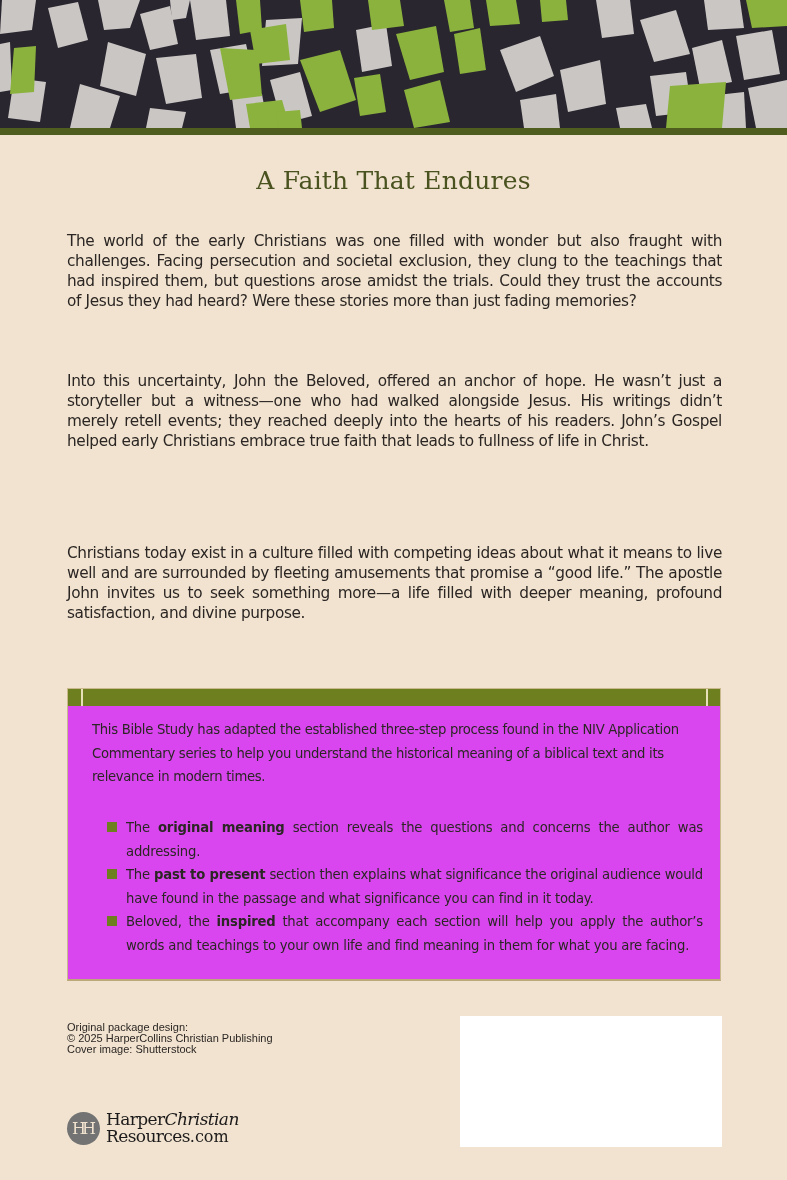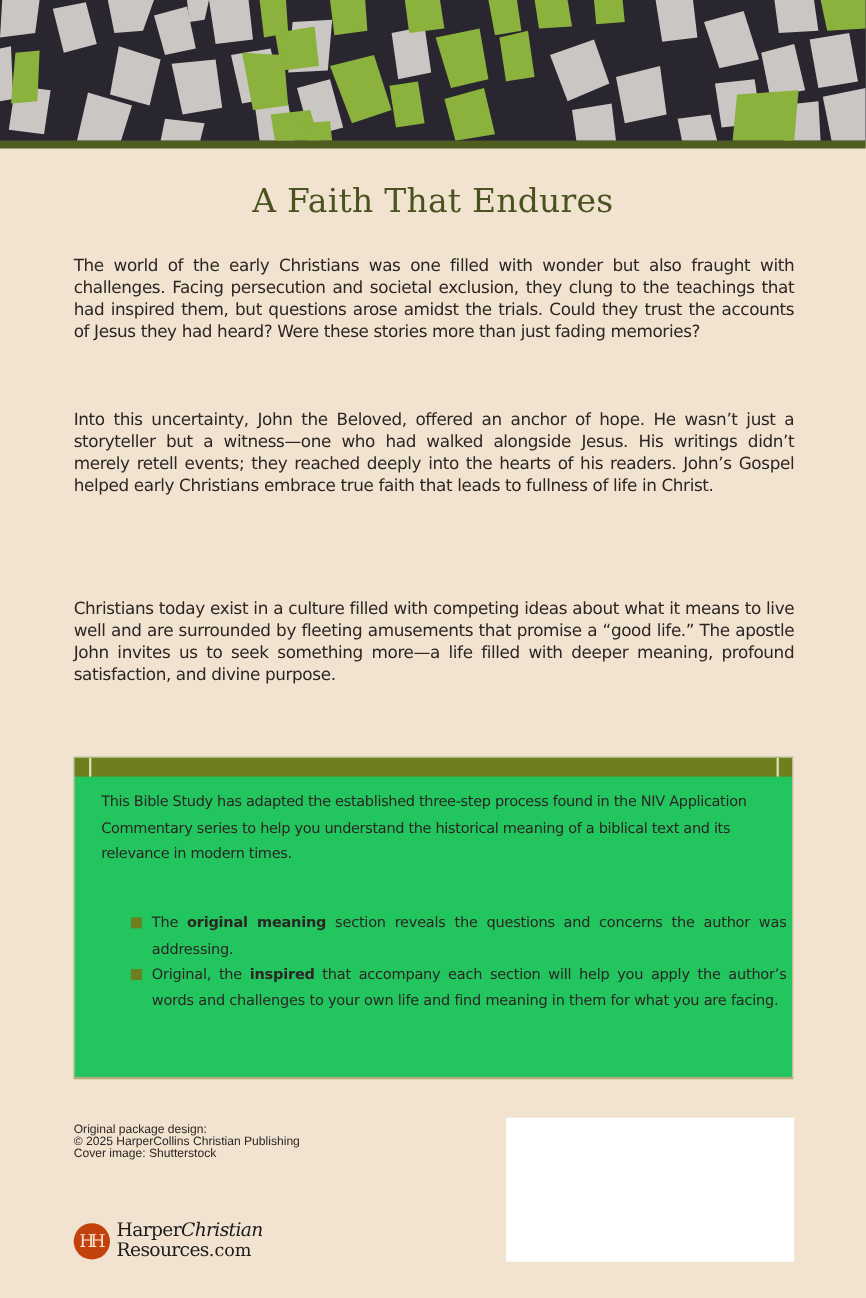--- a/index.html
+++ b/index.html
@@ -15,56 +15,56 @@
     }
     .mosaic svg { display: block; }
     .mosaic-band {
       position: absolute; left: 0; top: 128px; width: 787px; height: 7px;
       background: #4f5e1f;
     }
     .title {
       position: absolute; left: 0; top: 166px; width: 787px;
       text-align: center;
       font-family: "DejaVu Serif", serif;
-      font-size: 30px; color: #4a5220; letter-spacing: 0.2px;
+      font-size: 25px; color: #4a5220; letter-spacing: 0.2px;
     }
     .body-text {
       position: absolute; left: 67px; width: 655px;
       font-family: "DejaVu Sans", sans-serif;
       font-size: 15.3px; line-height: 20px; color: #2b2624;
       text-align: justify; letter-spacing: -0.35px;
     }
     .p1 { top: 231px; }
     .p2 { top: 371px; }
     .p3 { top: 543px; }
 
     .infobox {
       position: absolute; left: 67px; top: 688px; width: 654px; height: 293px;
-      background: #22c55e;
+      background: #d946ef;
       border: 1px solid #c9b98d;
       border-bottom: 2px solid #bba97a;
       box-sizing: border-box;
     }
     .infobox-header {
       position: absolute; left: 0; top: 0; right: 0; height: 17px;
       background: #6d7f1f;
     }
     .infobox-header .tick {
       position: absolute; top: 0; width: 2px; height: 17px; background: #e6dfb7;
     }
     .tick.left { left: 13px; }
     .tick.right { right: 12px; }
     .infobox-intro {
       position: absolute; left: 24px; top: 29px; width: 610px;
       font-size: 13.2px; line-height: 23.5px; color: #2b2624;
       letter-spacing: -0.3px;
     }
     .bullets {
       position: absolute; left: 38px; top: 126px; width: 596px;
-      margin: 13px; padding: 0; list-style: none;
+      margin: 1px; padding: 0; list-style: none;
     }
     .bullets li {
       position: relative; padding-left: 19px;
       font-size: 13.2px; line-height: 23.5px; color: #2b2624;
       letter-spacing: -0.2px; text-align: justify;
     }
     .bullets .sq {
       position: absolute; left: 0; top: 6px; width: 10px; height: 10px;
       background: #6d7f1f;
     }
@@ -73,21 +73,21 @@
     .credits {
       position: absolute; left: 67px; top: 1022px;
       font-family: "Liberation Sans", sans-serif;
       font-size: 11px; line-height: 11px; color: #2b2624;
     }
     .logo {
       position: absolute; left: 67px; top: 1108px; height: 40px;
       display: flex; align-items: center;
     }
     .logo-mark {
-      width: 33px; height: 33px; border-radius: 50%; background: #c2410c;
+      width: 33px; height: 33px; border-radius: 50%; background: #737373;
       color: #f1e3cf; font-family: "DejaVu Serif", serif; font-size: 16px;
       display: flex; align-items: center; justify-content: center;
       letter-spacing: -4px; padding-right: 3px; box-sizing: border-box;
     }
     .logo-text {
       margin-left: 6px; font-family: "DejaVu Serif", serif; color: #1c1a1a;
       line-height: 17px;
     }
     .logo-line1 { font-size: 17px; letter-spacing: -0.6px; }
     .logo-line1 i { font-style: italic; }
@@ -170,21 +170,24 @@
   <div class="infobox-header">
     <span class="tick left"></span>
     <span class="tick right"></span>
   </div>
   <p class="infobox-intro" style="margin:0;">This Bible Study has adapted the established three-step process found in the NIV Application Commentary series to help you understand the historical meaning of a biblical text and its relevance in modern times.</p>
   <ul class="bullets">
     <li>
       <span class="sq"></span><span>The </span><b>original meaning</b><span> section reveals the questions and concerns the author was addressing.</span>
     </li>
     <li>
-      <span class="sq"></span><span>Original, the </span><b>inspired</b><span> that accompany each section will help you apply the author’s words and challenges to your own life and find meaning in them for what you are facing.</span>
+      <span class="sq"></span><span>The </span><b>past to present</b><span> section then explains what significance the original audience would have found in the passage and what significance you can find in it today.</span>
+    </li>
+    <li>
+      <span class="sq"></span><span>Beloved, the </span><b>inspired</b><span> that accompany each section will help you apply the author’s words and teachings to your own life and find meaning in them for what you are facing.</span>
     </li>
   </ul>
 </div>
 
 <div class="credits">
   <div>Original package design:</div>
   <div>© 2025 HarperCollins Christian Publishing</div>
   <div>Cover image: Shutterstock</div>
 </div>
 

